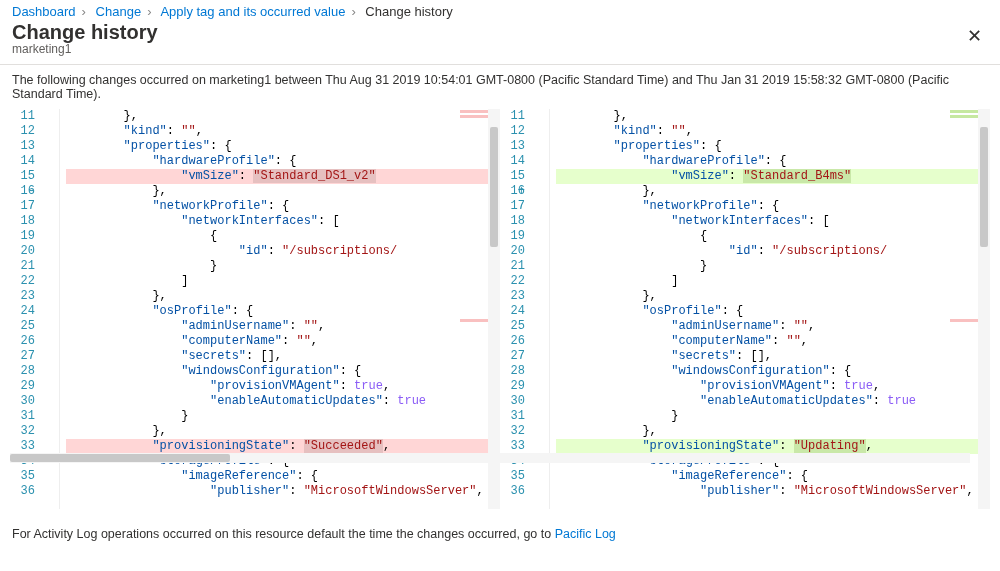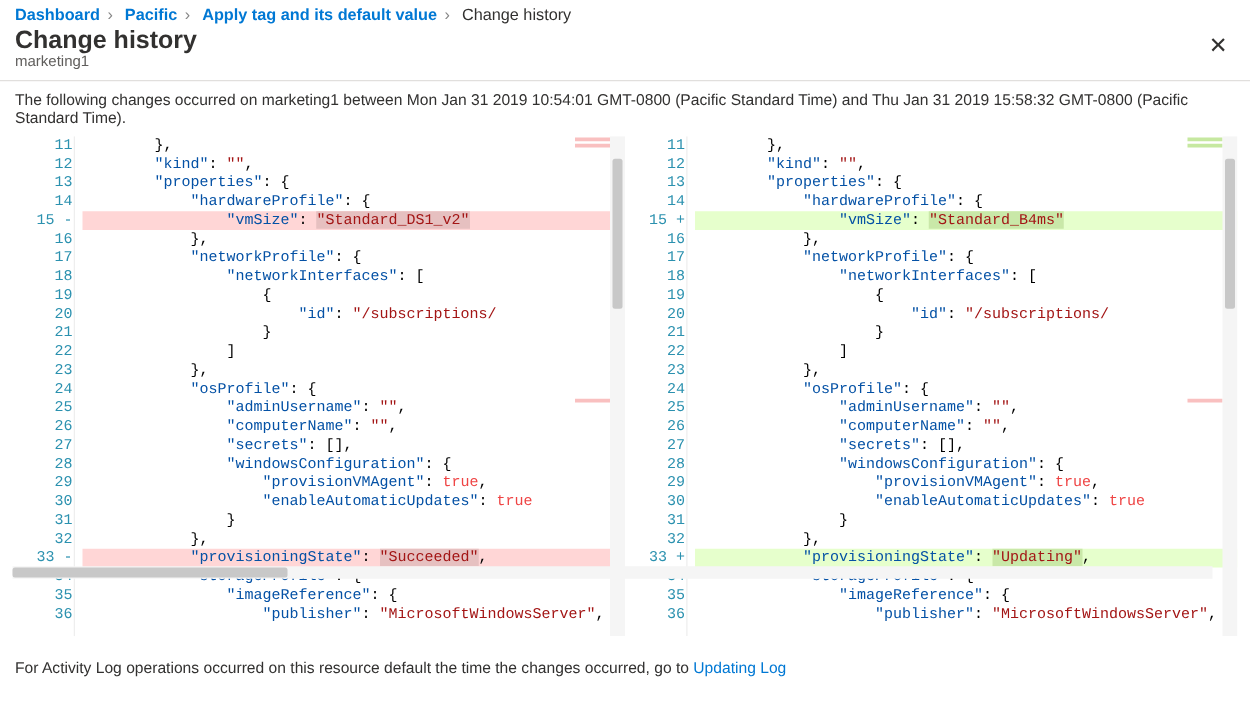--- a/index.html
+++ b/index.html
@@ -1,40 +1,40 @@
 <!DOCTYPE html>
 <html><head>
 <meta charset="utf-8">
 <style>
   * { box-sizing: border-box; }
   html, body { margin: 0; padding: 0; font-family: "Segoe UI", Arial, sans-serif; font-size: 13px; color: #323130; background: #fff; }
   .root { width: 1000px; height: 571px; overflow: hidden; position: relative; }
   .breadcrumb { padding: 4px 12px 2px 12px; font-size: 13px; }
-  .breadcrumb a { color: #0078d4; text-decoration: none; cursor: pointer; font-weight: bold; }
+  .breadcrumb a { color: #0078d4; text-decoration: none; cursor: pointer; }
   .breadcrumb .sep { color: #888; padding: 0 6px; }
   .heading-row { display: flex; align-items: flex-start; padding: 0 12px; }
   .heading { flex: 1; }
   .heading h1 { margin: 0; font-size: 20px; font-weight: 600; }
   .heading .sub { font-size: 12px; color: #605e5c; margin-top: -2px; }
   .close { font-size: 18px; color: #323130; cursor: pointer; padding: 4px 6px; }
   .divider { height: 1px; background: #e1dfdd; margin: 8px 0 4px 0; }
   .desc { padding: 4px 12px 8px 12px; font-size: 12.5px; }
   .diff-wrap { display: flex; padding: 0 10px; height: 400px; position: relative; }
   .pane { flex: 1; display: flex; font-family: Consolas, "Courier New", monospace; font-size: 12px; line-height: 15px; overflow: hidden; position: relative; }
-  .gutter { width: 50px; text-align: right; color: #2b91af; padding-right: 1px; user-select: none; border-right: 1px solid #eee; }
+  .gutter { width: 50px; text-align: right; color: #2b91af; padding-right: 24px; user-select: none; border-right: 1px solid #eee; }
   .gutter .ln { height: 15px; }
   .gutter .ln.mark-minus::after { content: " -"; }
   .gutter .ln.mark-plus::after { content: " +"; }
   .code { flex: 1; overflow: hidden; padding-left: 6px; white-space: pre; position: relative; }
   .code .row { height: 15px; width: 100%; }
   .row.hl-del { background: #ffd6d6; }
   .row.hl-add { background: #e6ffcc; }
   .tok-key { color: #0451a5; }
   .tok-str { color: #a31515; }
-  .tok-bool { color: #ef4444; }
+  .tok-bool { color: #8b5cf6; }
   .tok-punc { color: #000; }
   .tok-change { background: #e6c0c0; }
   .tok-change-g { background: #c9e8a8; }
   .pane-scroll { position: absolute; right: 0; top: 0; bottom: 0; width: 12px; background: #f5f5f5; }
   .pane-scroll .thumb { position: absolute; left: 2px; right: 2px; top: 18px; height: 120px; background: #c8c8c8; border-radius: 2px; }
   .minimap { position: absolute; right: 12px; top: 0; width: 28px; height: 100%; }
   .minimap .mm-bar { position: absolute; left: 0; right: 0; height: 3px; }
   .mm-del { background: #f9c0c0; }
   .mm-add { background: #c6e8a0; }
   .footer { padding: 18px 12px 6px 12px; font-size: 12.5px; }
@@ -42,34 +42,34 @@
   .bot-bar { position: absolute; left: 10px; right: 30px; bottom: 46px; height: 10px; background: #f5f5f5; }
   .bot-bar .thumb { position: absolute; top: 1px; bottom: 1px; left: 0; width: 220px; background: #c8c8c8; border-radius: 2px; }
   .pane + .pane { }
 </style>
 </head>
 <body>
 <div class="root">
 
 <div class="breadcrumb">
   <a>Dashboard</a><span class="sep">›</span>
-  <a>Pacific</a><span class="sep">›</span>
-  <a>Apply tag and its default value</a><span class="sep">›</span>
+  <a>Change</a><span class="sep">›</span>
+  <a>Apply tag and its occurred value</a><span class="sep">›</span>
   <span>Change history</span>
 </div>
 
 <div class="heading-row">
   <div class="heading">
     <h1>Change history</h1>
     <div class="sub">marketing1</div>
   </div>
   <div class="close" title="Close">✕</div>
 </div>
 <div class="divider"></div>
-<div class="desc">The following changes occurred on marketing1 between Mon Jan 31 2019 10:54:01 GMT-0800 (Pacific Standard Time) and Thu Jan 31 2019 15:58:32 GMT-0800 (Pacific Standard Time).</div>
+<div class="desc">The following changes occurred on marketing1 between Thu Aug 31 2019 10:54:01 GMT-0800 (Pacific Standard Time) and Thu Jan 31 2019 15:58:32 GMT-0800 (Pacific Standard Time).</div>
 
 <div class="diff-wrap">
   <div class="pane">
     <div class="gutter" id="gutter-left">
           <div class="ln">11</div>
           <div class="ln">12</div>
           <div class="ln">13</div>
           <div class="ln">14</div>
           <div class="ln mark-minus">15</div>
           <div class="ln">16</div>
@@ -142,16 +142,16 @@
     <div class="pane-scroll">
           <div class="thumb"></div>
         </div>
   </div>
   <div class="bot-bar">
         <div class="thumb"></div>
       </div>
 </div>
 
 <div class="footer">
-  <span>For Activity Log operations occurred on this resource default the time the changes occurred, go to </span><a>Updating Log</a>
+  <span>For Activity Log operations occurred on this resource default the time the changes occurred, go to </span><a>Pacific Log</a>
 </div>
 
 </div>
 
 </body></html>

